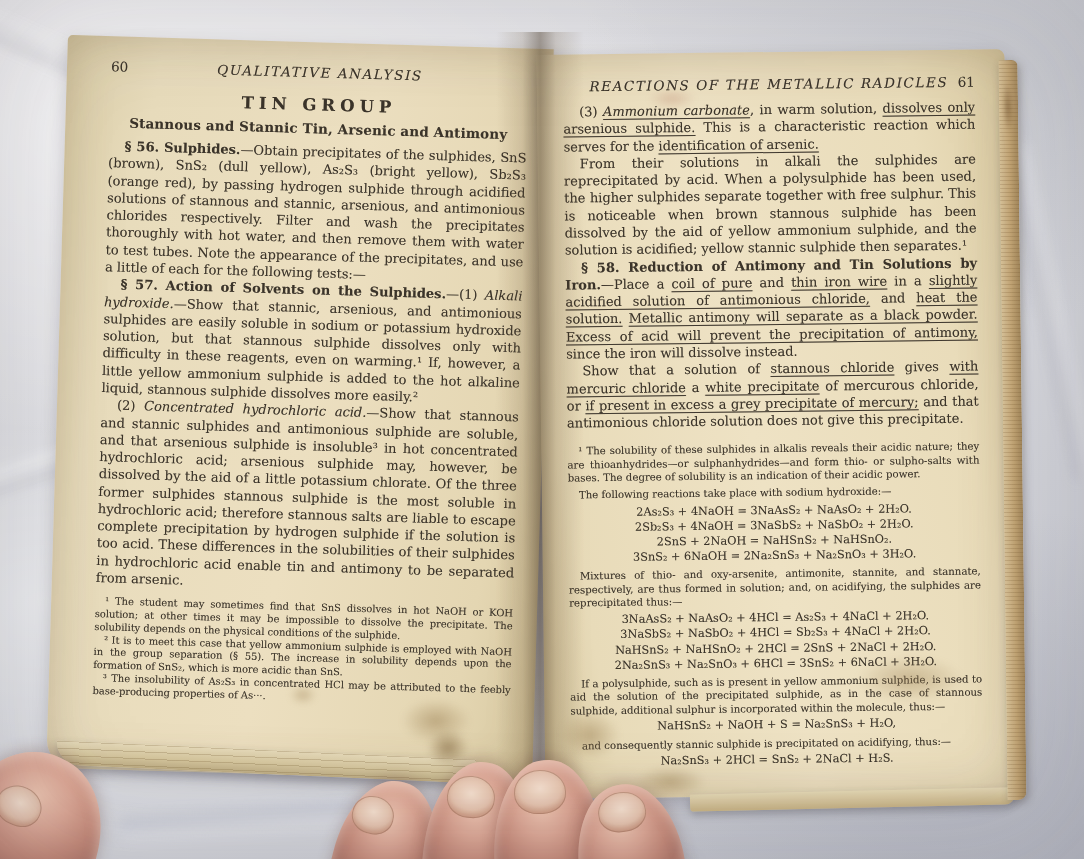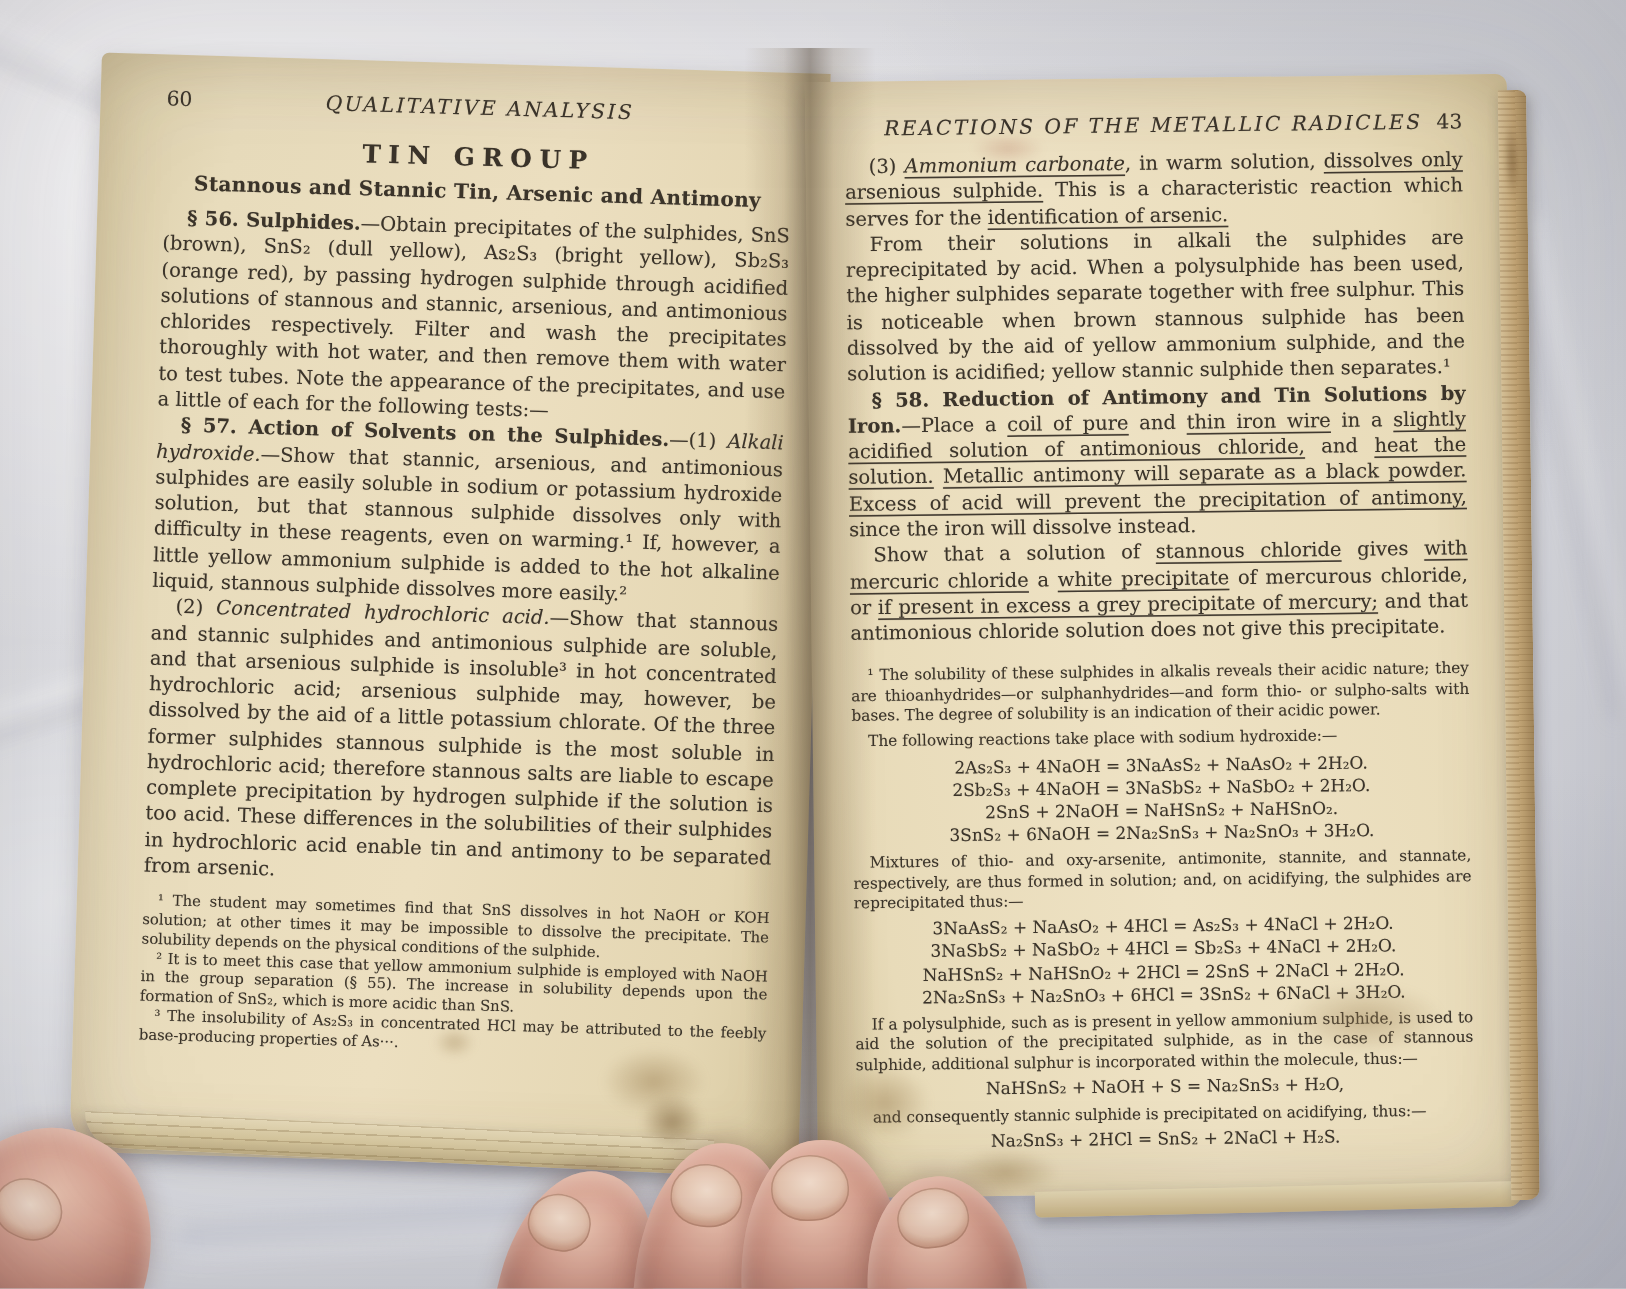--- a/index.html
+++ b/index.html
@@ -152,21 +152,21 @@
           <div>² It is to meet this case that yellow ammonium sulphide is employed with NaOH in the group separation (§ 55).  The increase in solubility depends upon the formation of SnS₂, which is more acidic than SnS.</div>
           <div>³ The insolubility of As₂S₃ in concentrated HCl may be attributed to the feebly base-producing properties of As···.</div>
         </div>
     </div>
   </div>
 
   <div class="page page-right">
     <div class="content">
       <div class="head-row">
         <span>REACTIONS OF THE METALLIC RADICLES</span>
-        <span class="pageno right">43</span>
+        <span class="pageno right">61</span>
       </div>
       <div class="body-text">
         <p><span>(3) </span><span class="i u">Ammonium carbonate</span><span>, in warm solution, </span><span class="u">dissolves only arsenious sulphide.</span><span>  This is a characteristic reaction which serves for the </span><span class="u">identification of arsenic.</span></p>
         <p>From their solutions in alkali the sulphides are reprecipitated by acid.  When a polysulphide has been used, the higher sulphides separate together with free sulphur.  This is noticeable when brown stannous sulphide has been dissolved by the aid of yellow ammonium sulphide, and the solution is acidified; yellow stannic sulphide then separates.¹</p>
         <p><span class="b">§ 58. Reduction of Antimony and Tin Solutions by Iron.</span><span>—Place a </span><span class="u">coil of pure</span><span> and </span><span class="u">thin iron wire</span><span> in a </span><span class="u">slightly acidified solution of antimonious chloride,</span><span> and </span><span class="u">heat the solution.</span><span>  </span><span class="u">Metallic antimony will separate as a black powder.</span><span>  </span><span class="u">Excess of acid will prevent the precipitation of antimony,</span><span> since the iron will dissolve instead.</span></p>
         <p><span>Show that a solution of </span><span class="u">stannous chloride</span><span> gives </span><span class="u">with mercuric chloride</span><span> a </span><span class="u">white precipitate</span><span> of mercurous chloride, or </span><span class="u">if present in excess a grey precipitate of mercury;</span><span> and that antimonious chloride solution does not give this precipitate.</span></p>
       </div>
       <div class="fnblock">
         <p>¹ The solubility of these sulphides in alkalis reveals their acidic nature; they are thioanhydrides—or sulphanhydrides—and form thio- or sulpho-salts with bases.  The degree of solubility is an indication of their acidic power.</p>
         <p class="spaced">The following reactions take place with sodium hydroxide:—</p>

